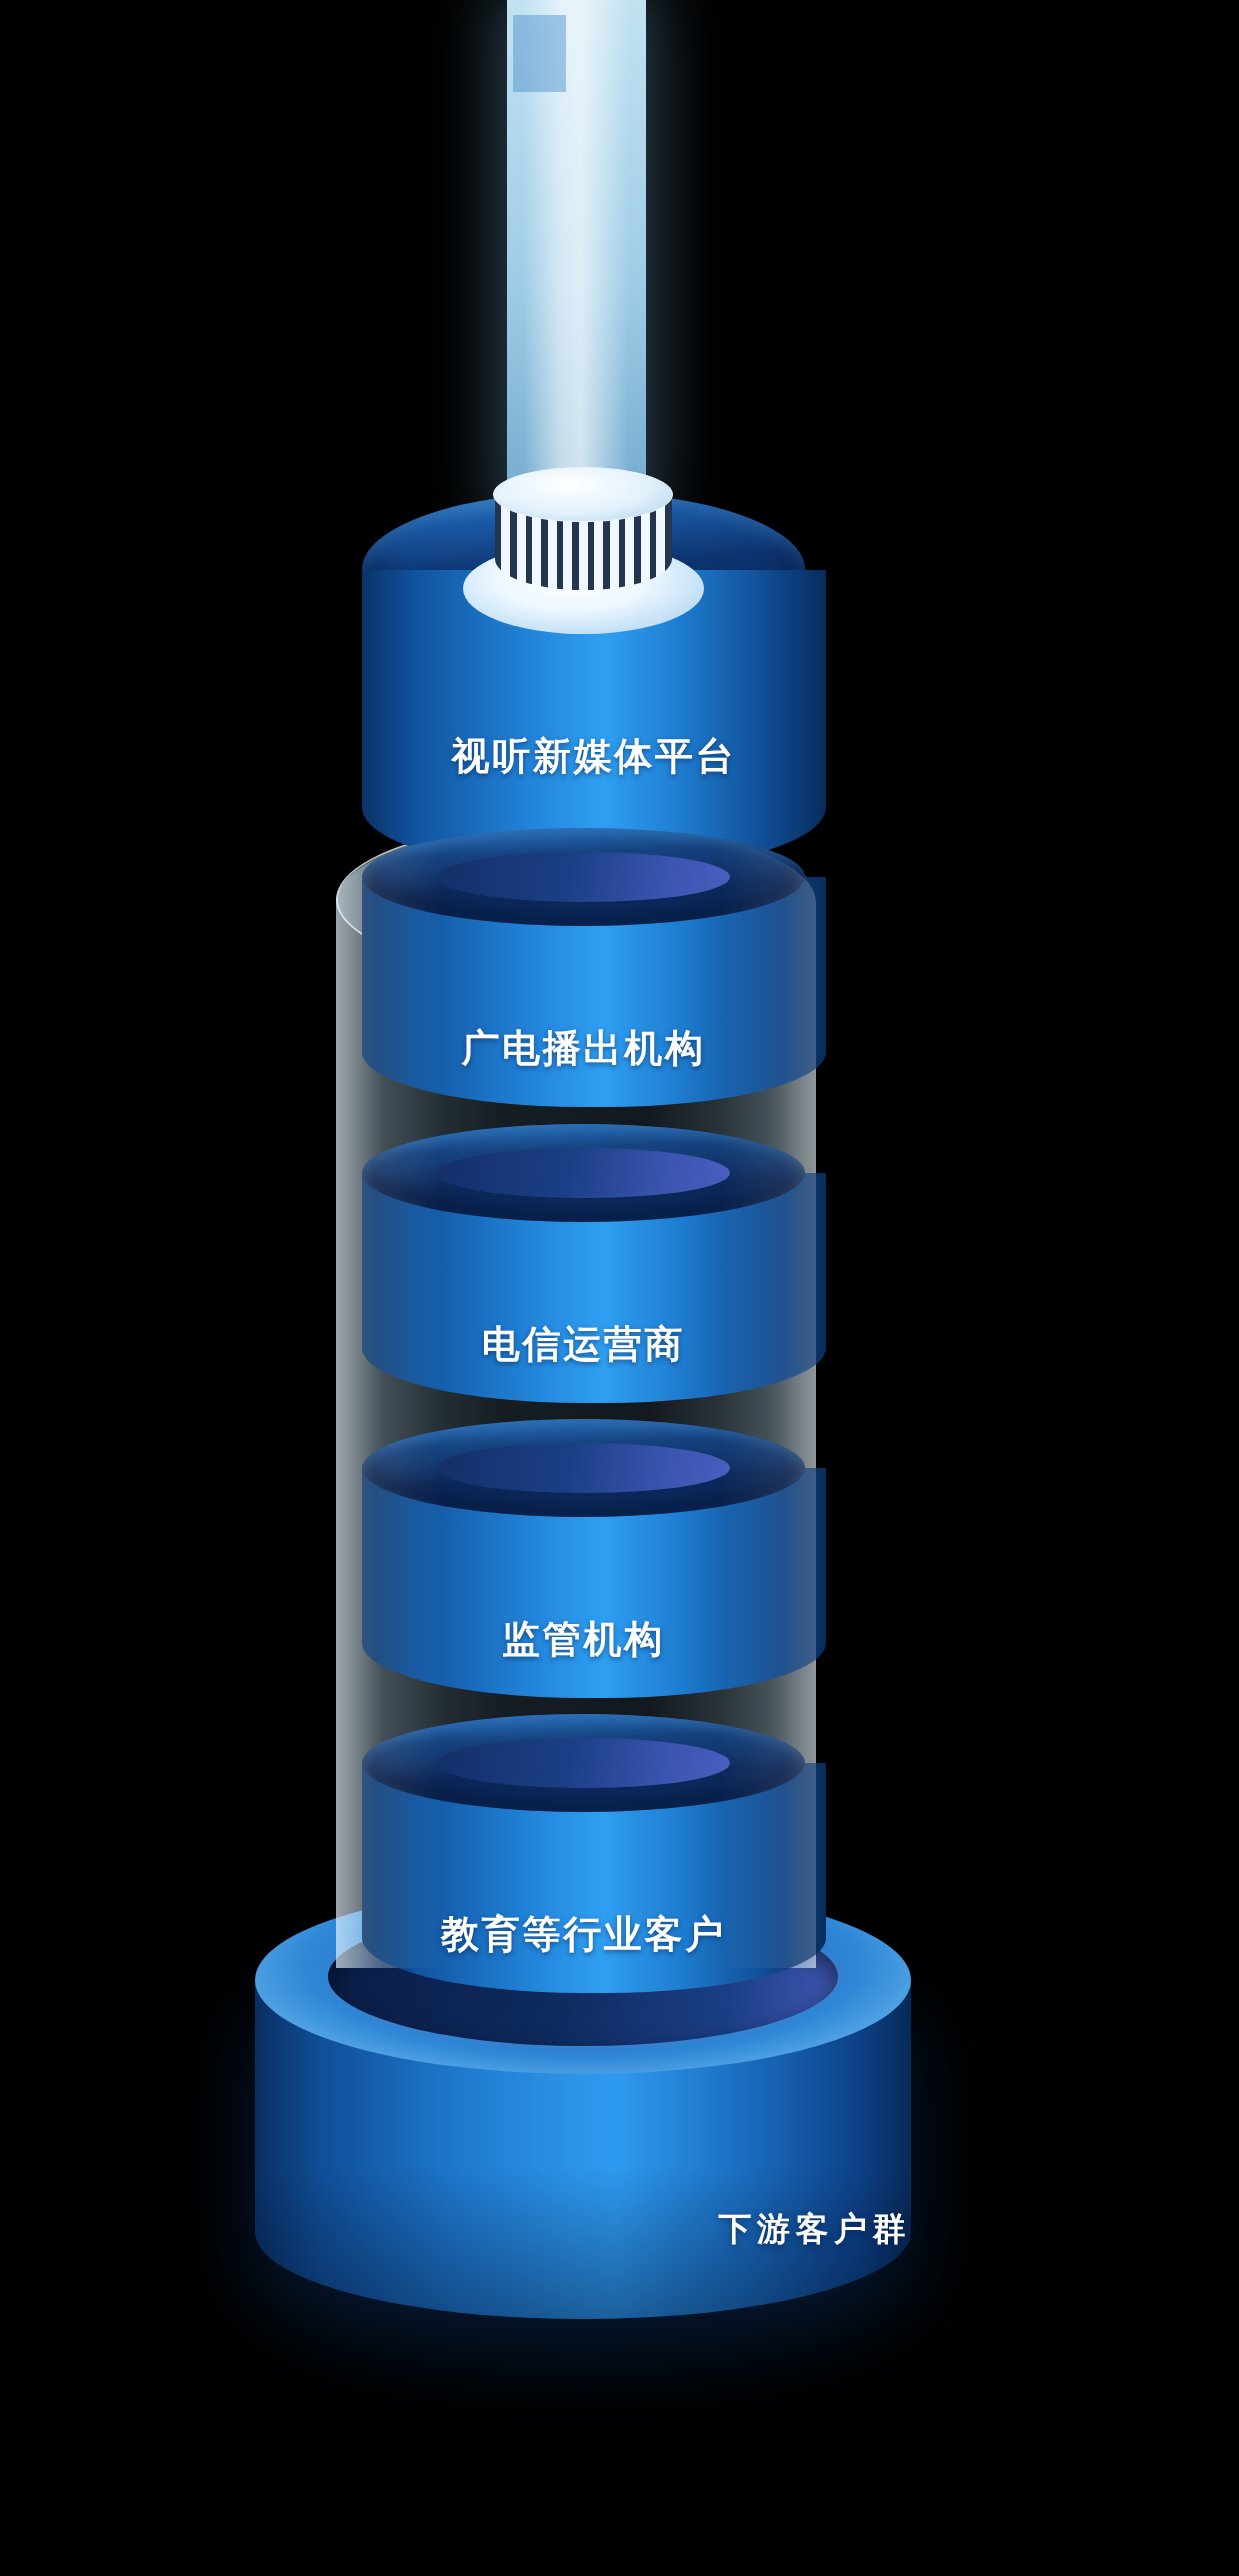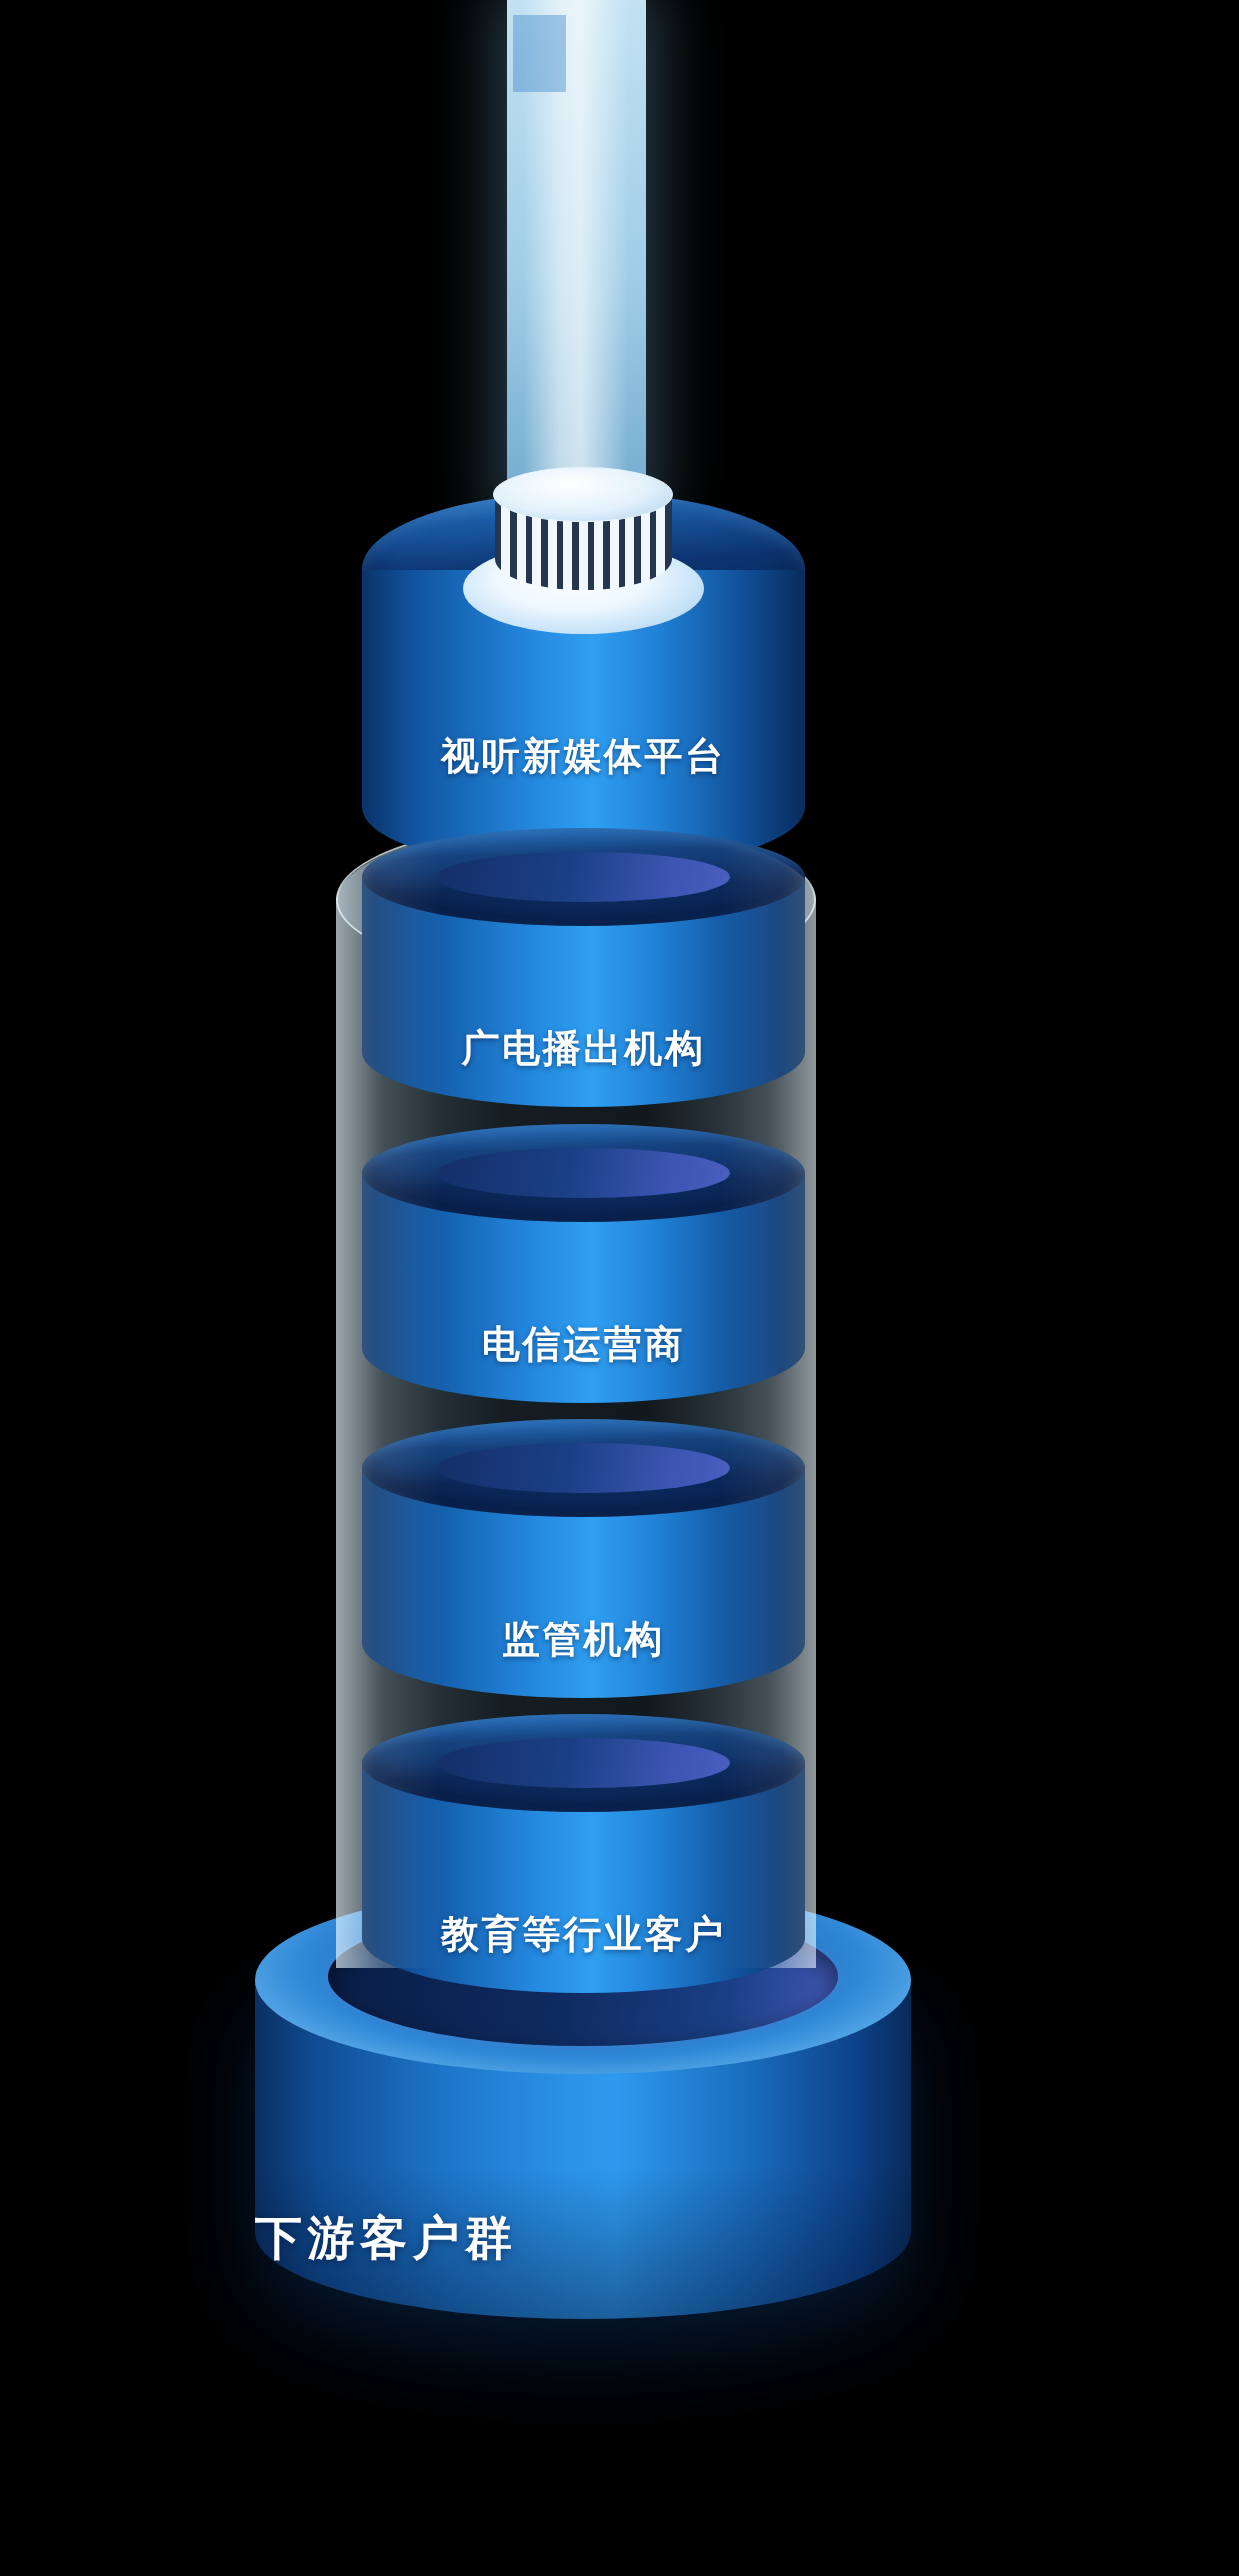--- a/index.html
+++ b/index.html
@@ -33,20 +33,21 @@
     border-radius:0 0 88px 88px / 0 0 31px 31px;
   }
   .cap-top{
     position:absolute;left:493px;top:467px;width:180px;height:55px;z-index:10;border-radius:50%;
     background:radial-gradient(ellipse at 42% 32%, #ffffff 0%, #e2f1fc 55%, #a9cfeb 100%);
     border:1.8px solid #e9f5fe;box-sizing:border-box;
   }
   
   .cyl-body-grad{
     background:linear-gradient(90deg, #0a3368 0%, #11549f 12%, #2387dd 38%, #2f9ff2 52%, #1f7ed2 68%, #0f4a90 88%, #082c5c 100%);
+    padding-left:21px;
   }
   
   .seg1-cap{
     position:absolute;left:362px;top:492px;width:443px;height:155px;z-index:6;border-radius:50%;
     background:linear-gradient(176deg, #3f97e2 0%, #1b5ca8 20%, #0d3470 48%, #0a2a5e 78%, #10407f 100%);
     box-shadow:inset 0 -12.8px 36px rgba(0,10,40,.55), inset 0 5.5px 16.4px rgba(90,170,240,.35);
   }
   .seg1-body{
     position:absolute;left:362px;top:570px;width:443px;height:301px;z-index:6;
     border-radius:0 0 221px 221px / 0 0 64px 64px;
@@ -105,22 +106,22 @@
   .base-cap{
     position:absolute;left:255px;top:1886px;width:656px;height:188px;z-index:3;border-radius:50%;
     background:radial-gradient(ellipse at 50% 42%, #1e5ea8 0%, #2470bd 35%, #2f87d6 60%, #5fb0ea 80%, #b7e2f8 93%, #e8f7ff 100%);
   }
   .base-hole{
     position:absolute;left:328px;top:1907px;width:510px;height:139px;z-index:4;border-radius:50%;
     background:linear-gradient(100deg, #0a1d46 0%, #0e2a5e 45%, #1b3f86 78%, #3c55ae 96%);
     box-shadow:inset 0 9px 24px rgba(0,0,0,.5), 0 0 0 3.6px rgba(70,130,210,.35);
   }
   .base-label{
-    position:absolute;left:255px;top:2207px;width:656px;z-index:9;text-align:left;color:#fff;
-    font-size:47px;font-weight:bold;letter-spacing:5.5px;
+    position:absolute;left:255px;top:2207px;width:656px;z-index:9;text-align:right;color:#fff;
+    font-size:33px;font-weight:bold;letter-spacing:5.5px;
     text-shadow:0 1.8px 7.3px rgba(0,20,60,.55);
   }
 </style>
 </head>
 <body>
 
 <div class="scene">
 
   <div class="beam">
     <div class="beam-core"></div>

